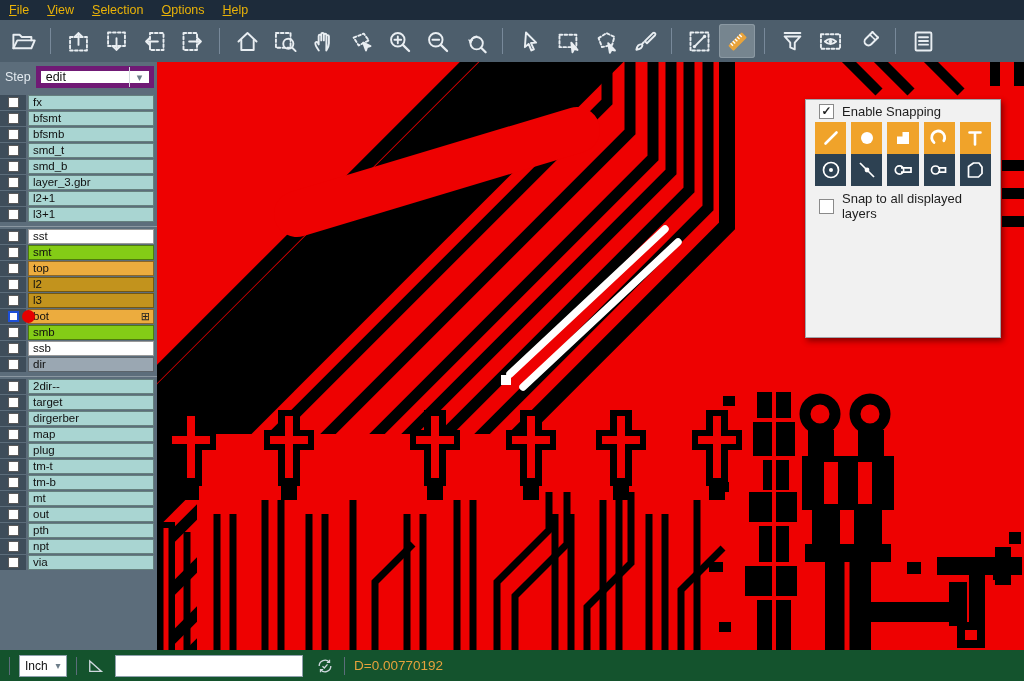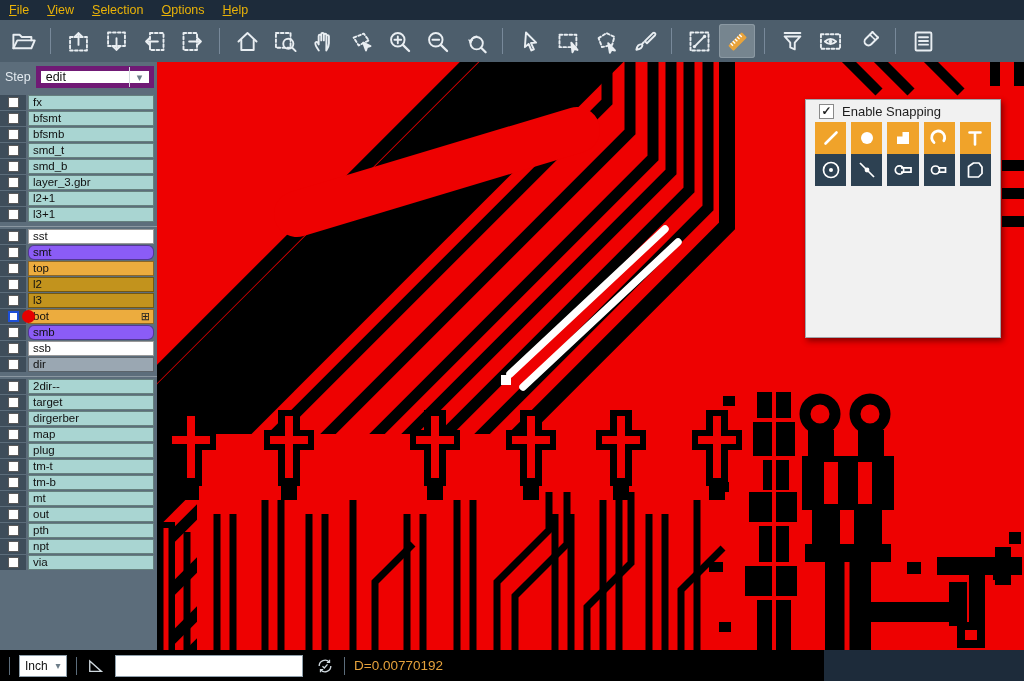--- a/index.html
+++ b/index.html
@@ -38,21 +38,21 @@
   .chk { width:11px; height:11px; background:#fff; border:1.5px solid #5a5a5a; }
   .chk.active { border:2px solid #1d4fd7; }
   .active-dot { position:absolute; left:22px; top:1px; width:13px; height:13px;
     border-radius:50%; background:#e60000; z-index:3; }
   .layer-label { flex:1; margin-left:2px; margin-right:3px; border:1px solid rgba(0,0,0,.4);
     font-size:11.5px; color:#101010; line-height:13px; padding-left:4px; white-space:nowrap;
     overflow:hidden; display:flex; align-items:center; }
   .grid-glyph { margin-left:auto; margin-right:3px; font-size:11px; color:#222; line-height:11px; }
   .c-cyan  { background:#a9d5d2; }
   .c-white { background:#ffffff; }
-  .c-green { background:#8b5cf6;border-radius:6px; }
+  .c-green { background:#84cc16; }
   .c-amber { background:#ecac3e; }
   .c-gold  { background:#c2931d; }
   .c-gray  { background:#9aa7b2; }
   .layer-sep { height:4px; border-bottom:1px solid #8a97a1; margin-bottom:2px; }
   #xy-status { position:absolute; left:8px; top:548px; color:#cfdbe6; font-size:13.5px; line-height:20px; }
 
   
   #canvas-wrap { position:absolute; left:157px; top:62px; width:867px; height:588px;
     background:#ee0101; z-index:1; }
   #canvas-wrap svg { display:block; }
@@ -73,22 +73,22 @@
   .feat-btn, .mode-btn { width:32px; height:32px; border:none; display:flex;
     align-items:center; justify-content:center; padding:0; }
   .feat-btn { background:#f0a32a; }
   .mode-btn { background:#2d4152; }
   .feat-btn svg, .mode-btn svg { width:24px; height:24px; }
   #snap-close-btn { display:block; margin:10px 9px 0 9px; width:178px; height:23px;
     background:#dcdcdc; border:1px solid #9aa3ab; font-size:13px; color:#1d1d1d;
     font-family:"Liberation Sans", sans-serif; }
 
   
-  #statusbar { position:absolute; left:0; top:650px; width:824px; height:31px;
-    background:#000000; display:flex; align-items:center; z-index:30; }
+  #statusbar { position:absolute; left:0; top:650px; width:1024px; height:31px;
+    background:#14532d; display:flex; align-items:center; z-index:30; }
   .sb-sep { width:1px; height:18px; background:#5c6d7b; margin:0 9px; }
   #unit-select { width:48px; height:22px; background:#fff; border:1px solid #8fa0ac;
     display:flex; align-items:center; margin-left:9px; }
   #unit-value { flex:1; font-size:12px; color:#111; padding-left:5px; }
   #unit-chevron { width:16px; color:#6d7d89; font-size:10px; text-align:center; }
   #angle-icon svg, #apply-icon svg { width:20px; height:20px; display:block; }
   #coord-input { width:188px; height:22px; background:#fff; border:1px solid #8fa0ac;
     font-size:12px; padding:0 5px; margin-right:12px; }
   #distance-readout { color:#e6a23c; font-size:13.5px; }
 </style>
@@ -702,20 +702,24 @@
           <circle cx="8.5" cy="12" r="4"></circle>
           <path d="M11 9.9 H18.5 V14.1 H11"></path>
         </svg>
       </button>
       <button class="mode-btn">
         <svg viewBox="0 0 24 24" fill="none" stroke="#fff" stroke-width="1.7" stroke-linejoin="round">
           <path d="M5.5 19 V8.5 L10.5 5 H16 L19 9 V15.5 L15.5 19 Z"></path>
         </svg>
       </button>
     </div>
+  <div class="dlg-check-row" style="margin-top:9px">
+    <div class="dlg-checkbox" id="all-layers-chk"></div>
+    <span>Snap to all displayed layers</span>
+  </div>
 </div>
 
 <div id="statusbar">
   <div class="sb-sep"></div>
   <div id="unit-select" style="margin-left:0">
     <span id="unit-value">Inch</span>
     <span id="unit-chevron">▾</span>
   </div>
   <div class="sb-sep"></div>
   <span id="angle-icon">

